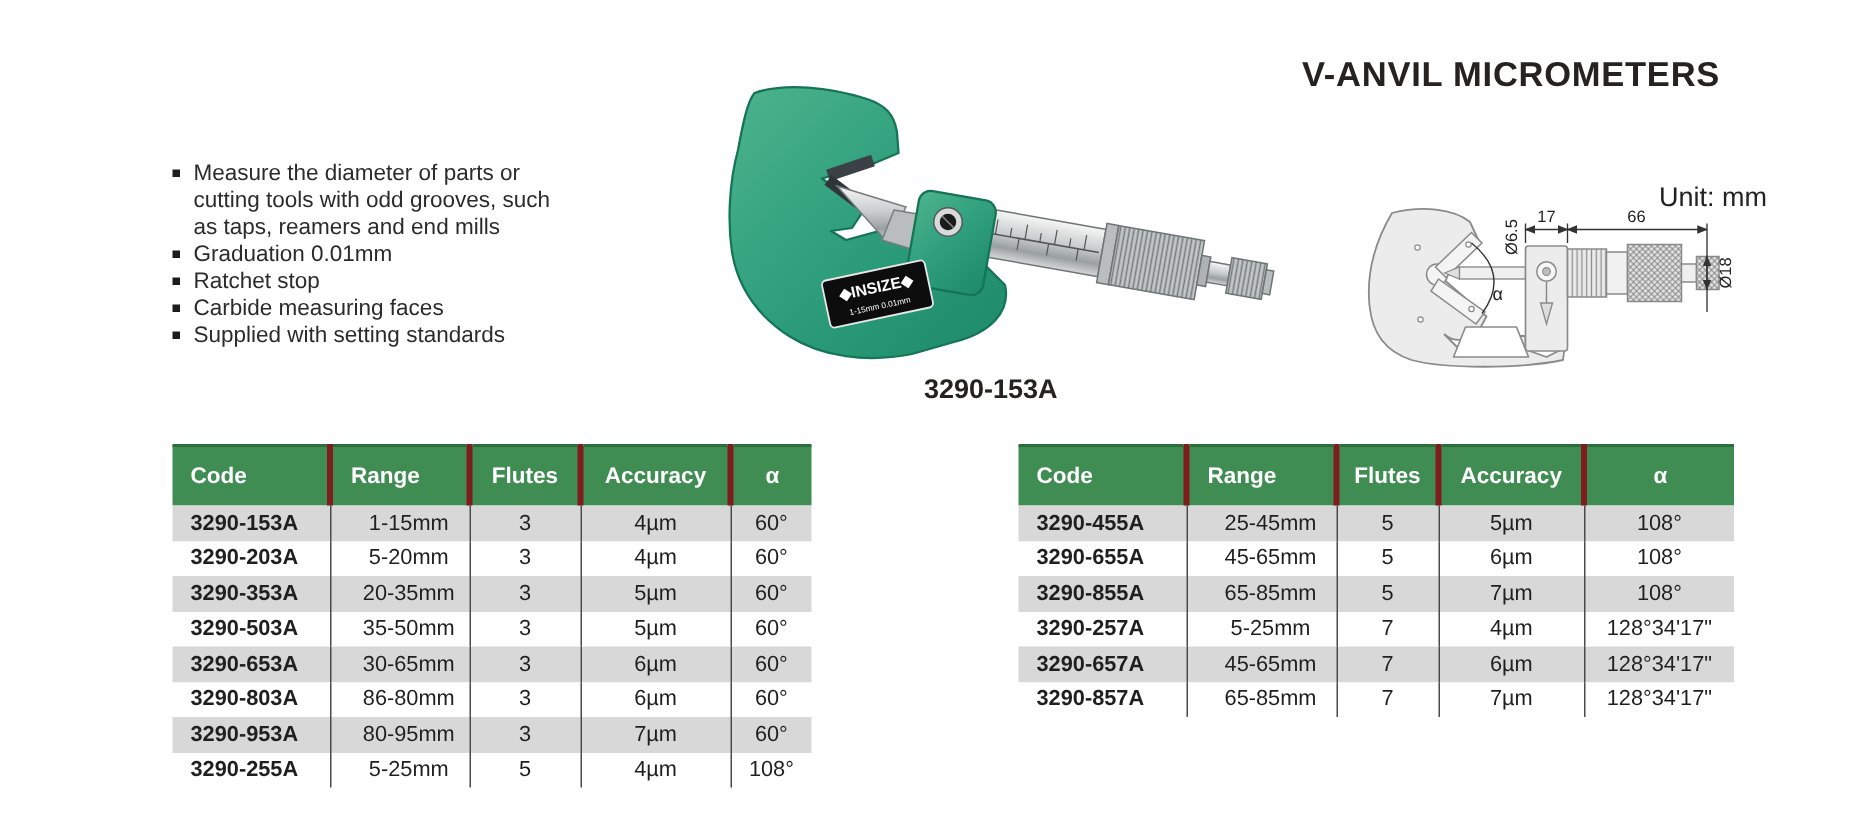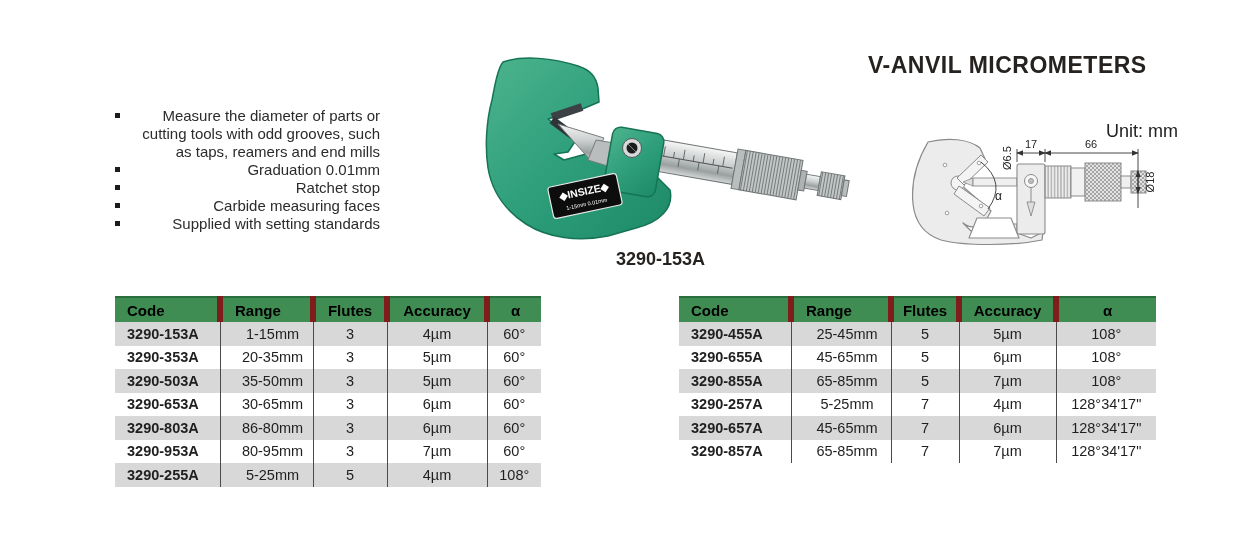--- a/index.html
+++ b/index.html
@@ -7,31 +7,30 @@
   body {
     width:1241px; height:543px; position:relative; overflow:hidden;
     font-family:"Liberation Sans", sans-serif; color:#262220;
   }
 
   
   .page-title {
     position:absolute; left:868px; top:36px;
     font-size:23px; font-weight:bold; letter-spacing:.5px; color:#262220;
     white-space:nowrap;
-    margin-top:16px;
   }
 
   
   .features {
     position:absolute; left:114px; top:107px; width:266px;
     list-style:none;
   }
   .features li {
     position:relative; padding-left:15px;
-    font-size:15px; line-height:18px; color:#2b2b2b;text-align:right;
+    font-size:15px; line-height:18px; color:#2b2b2b;
   }
   .features li::before {
     content:""; position:absolute; left:1px; top:6px;
     width:5px; height:5px; background:#1c1c1c;
   }
 
   
   .product-figure { position:absolute; left:468px; top:56px; width:385px; height:195px; }
   .product-caption {
     position:absolute; left:468px; top:249px; width:385px;
@@ -42,24 +41,24 @@
   .unit-label { position:absolute; left:1106px; top:121px; font-size:18px; color:#222; }
   .dim-diagram { position:absolute; left:893px; top:136px; width:272px; height:120px; }
   .dim-diagram text { font-family:"Liberation Sans", sans-serif; fill:#222; }
 
   
   .spec-table { position:absolute; top:296px; }
   .spec-table.left  { left:115px; width:426px; }
   .spec-table.right { left:679px; width:477px; }
   table { border-collapse:collapse; width:100%; table-layout:fixed; }
   thead th {
-    background:#3f8d52; color:#000000; font-size:15px; font-weight:bold;
-    height:25px; border-top:2px solid #2a6e3e;
-  }
-  thead th + th { border-left:6px solid #7f1d1d; }
+    background:#3f8d52; color:#ffffff; font-size:15px; font-weight:bold;
+    height:40px; border-top:2px solid #2a6e3e;
+  }
+  thead th + th { border-left:4px solid #7f1d1d; }
   thead th:nth-child(1), thead th:nth-child(2) { text-align:left; padding-left:12px; }
   thead th:nth-child(3), thead th:nth-child(4), thead th:nth-child(5) { text-align:center; }
   tbody td { font-size:14.5px; color:#1f1f1f; height:23.5px; }
   tbody tr:nth-child(odd)  { background:#d8d8d8; }
   tbody tr:nth-child(even) { background:#ffffff; }
   tbody td + td { border-left:1.5px solid #4a4a4a; }
   tbody td:nth-child(1) { font-weight:bold; text-align:left; padding-left:12px; }
   tbody td:nth-child(2) { text-align:center; padding-left:12px; }
   tbody td:nth-child(3), tbody td:nth-child(4), tbody td:nth-child(5) { text-align:center; }
 </style>
@@ -233,20 +232,27 @@
       </thead>
     <tbody>
         <tr>
           <td>3290-153A</td>
           <td>1-15mm</td>
           <td>3</td>
           <td>4µm</td>
           <td>60°</td>
         </tr>
         <tr>
+          <td>3290-203A</td>
+          <td>5-20mm</td>
+          <td>3</td>
+          <td>4µm</td>
+          <td>60°</td>
+        </tr>
+        <tr>
           <td>3290-353A</td>
           <td>20-35mm</td>
           <td>3</td>
           <td>5µm</td>
           <td>60°</td>
         </tr>
         <tr>
           <td>3290-503A</td>
           <td>35-50mm</td>
           <td>3</td>

